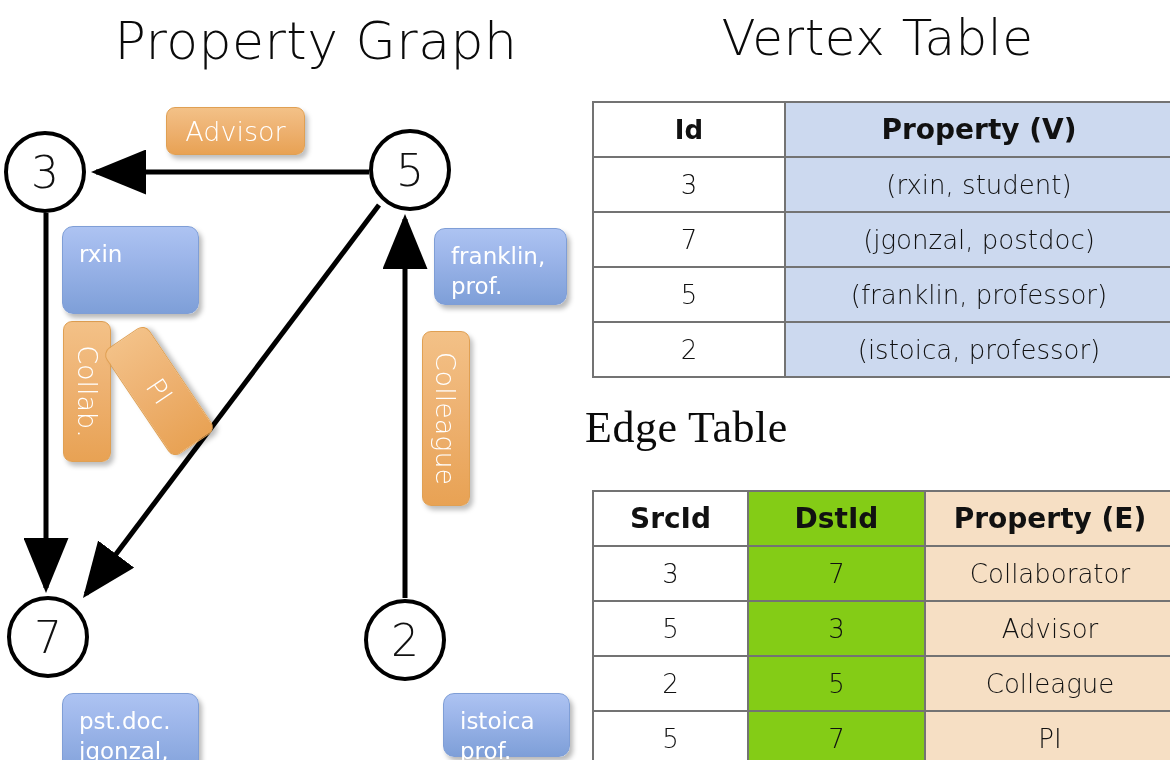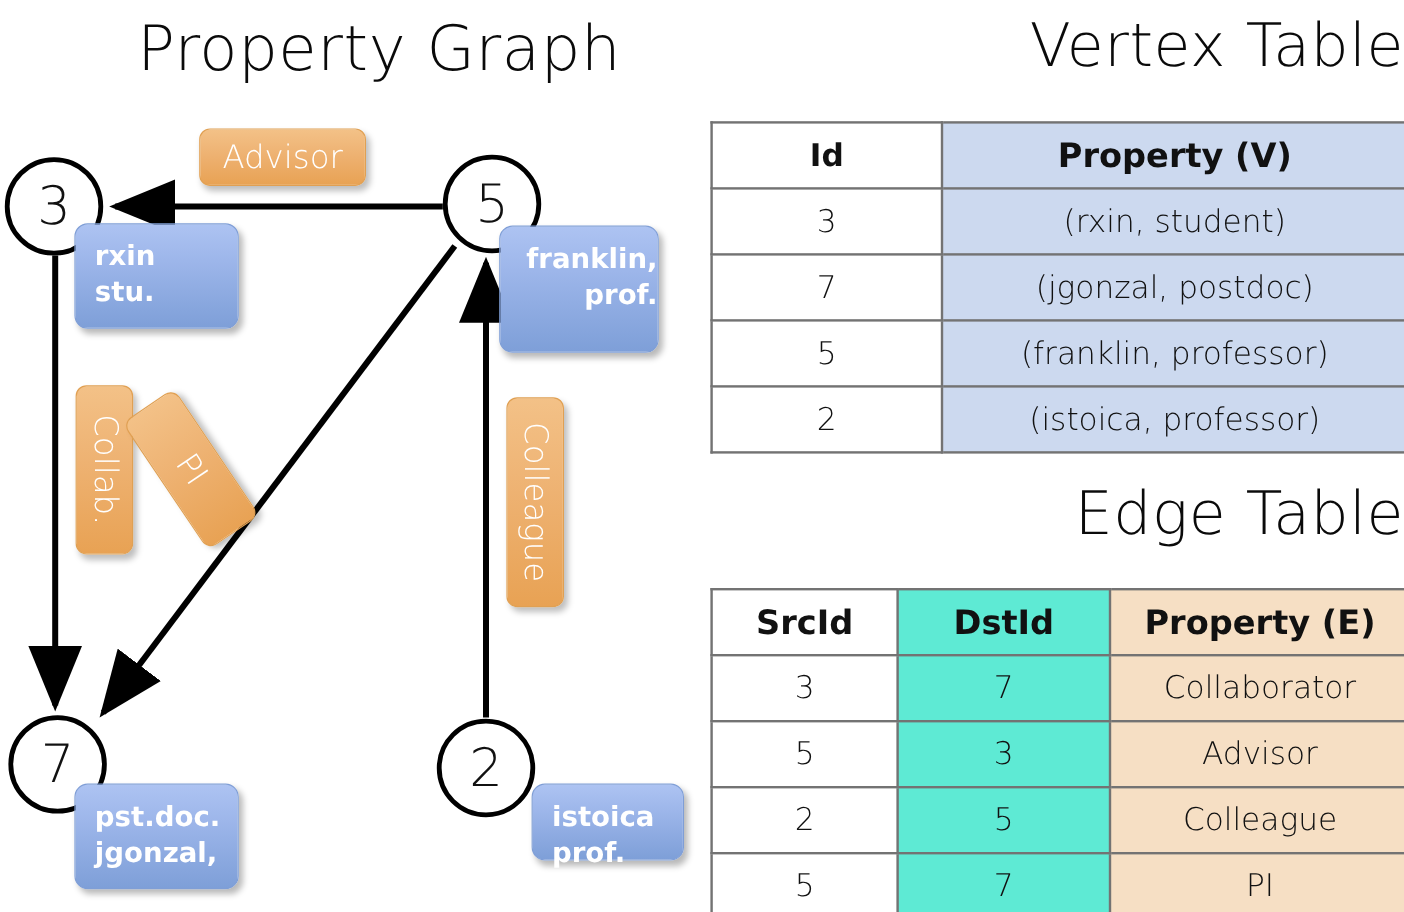--- a/index.html
+++ b/index.html
@@ -26,29 +26,30 @@
   }
   #title-property-graph {
     left: 0; top: 10px; width: 560px;
     text-align: center;
     font-size: 52px;
     line-height: 62px;
     margin-left: 36px;
   }
   #title-vertex-table {
     left: 585px; top: 8px; width: 585px;
-    text-align: right;
+    text-align: center;
     font-size: 50px;
     line-height: 60px;
   }
   #title-edge-table {
     left: 585px; top: 398px; width: 585px;
-    text-align: right;
-    font-size: 50px;
+    text-align: left;
+    font-size: 44px;
     line-height: 60px;
+    font-family: Liberation Serif, serif;
   }
 
   
   #graph-panel {
     position: absolute;
     left: 0; top: 0;
     width: 585px; height: 760px;
   }
   #graph-edges {
     position: absolute;
@@ -80,28 +81,29 @@
   
   .prop-box {
     position: absolute;
     border-radius: 11px;
     background: linear-gradient(to bottom, #adc3f2 0%, #9db6ea 35%, #7e9fd8 100%);
     border: 1px solid #7f9ed6;
     box-shadow: 3px 4px 5px rgba(0,0,0,0.28);
     color: #ffffff;
     font-family: "DejaVu Sans", sans-serif;
     font-size: 23px;
-    font-weight: 700;
+    font-weight: 400;
     line-height: 30px;
     padding: 12px 0 12px 16px;
     box-sizing: border-box;
     z-index: 4;
+    margin-top: 40px;
   }
   #prop-rxin     { left: 62px;  top: 186px; width: 137px; height: 88px; }
-  #prop-franklin { left: 416px; top: 188px; width: 133px; height: 106px; text-align: right; }
+  #prop-franklin { left: 434px; top: 188px; width: 133px; height: 77px; }
   #prop-jgonzal  { left: 62px;  top: 653px; width: 137px; height: 88px; }
   #prop-istoica  { left: 443px; top: 653px; width: 127px; height: 64px; }
 
   
   .edge-label {
     position: absolute;
     border-radius: 9px;
     background: linear-gradient(to bottom, #f3c187 0%, #eeb272 45%, #e8a254 100%);
     border: 1px solid #e0a053;
     box-shadow: 3px 4px 5px rgba(0,0,0,0.26);
@@ -173,21 +175,21 @@
   #vertex-table .col-prop{ width: 386px; background: #ccd9ef; }
   #vertex-table th.col-prop { background: #ccd9ef; font-size: 28px; }
 
   
   #edge-table {
     left: 592px; top: 490px;
     width: 576px;
   }
   #edge-table th, #edge-table td { height: 53px; font-size: 26px; }
   #edge-table .col-src { width: 153px; background: #ffffff; }
-  #edge-table .col-dst { width: 175px; background: #5eead4; }
+  #edge-table .col-dst { width: 175px; background: #84cc16; }
   #edge-table .col-prope { width: 248px; background: #f6dfc4; }
   #edge-table th.col-prope { background: #f6dfc4; font-size: 28px; }
   #edge-table th.col-src, #edge-table th.col-dst { font-size: 28px; }
 </style>
 </head>
 <body>
 
 <div id="title-property-graph" class="title">Property Graph</div>
 
 <div id="graph-panel">
@@ -232,21 +234,20 @@
   </div>
   <div id="node-7" class="node">
     <span>7</span>
   </div>
   <div id="node-2" class="node">
     <span>2</span>
   </div>
 
   <div id="prop-rxin" class="prop-box">
     <div>rxin</div>
-    <div>stu.</div>
   </div>
   <div id="prop-franklin" class="prop-box">
     <div>franklin,</div>
     <div>prof.</div>
   </div>
   <div id="prop-jgonzal" class="prop-box">
     <div>pst.doc.</div>
     <div>jgonzal,</div>
   </div>
   <div id="prop-istoica" class="prop-box">

